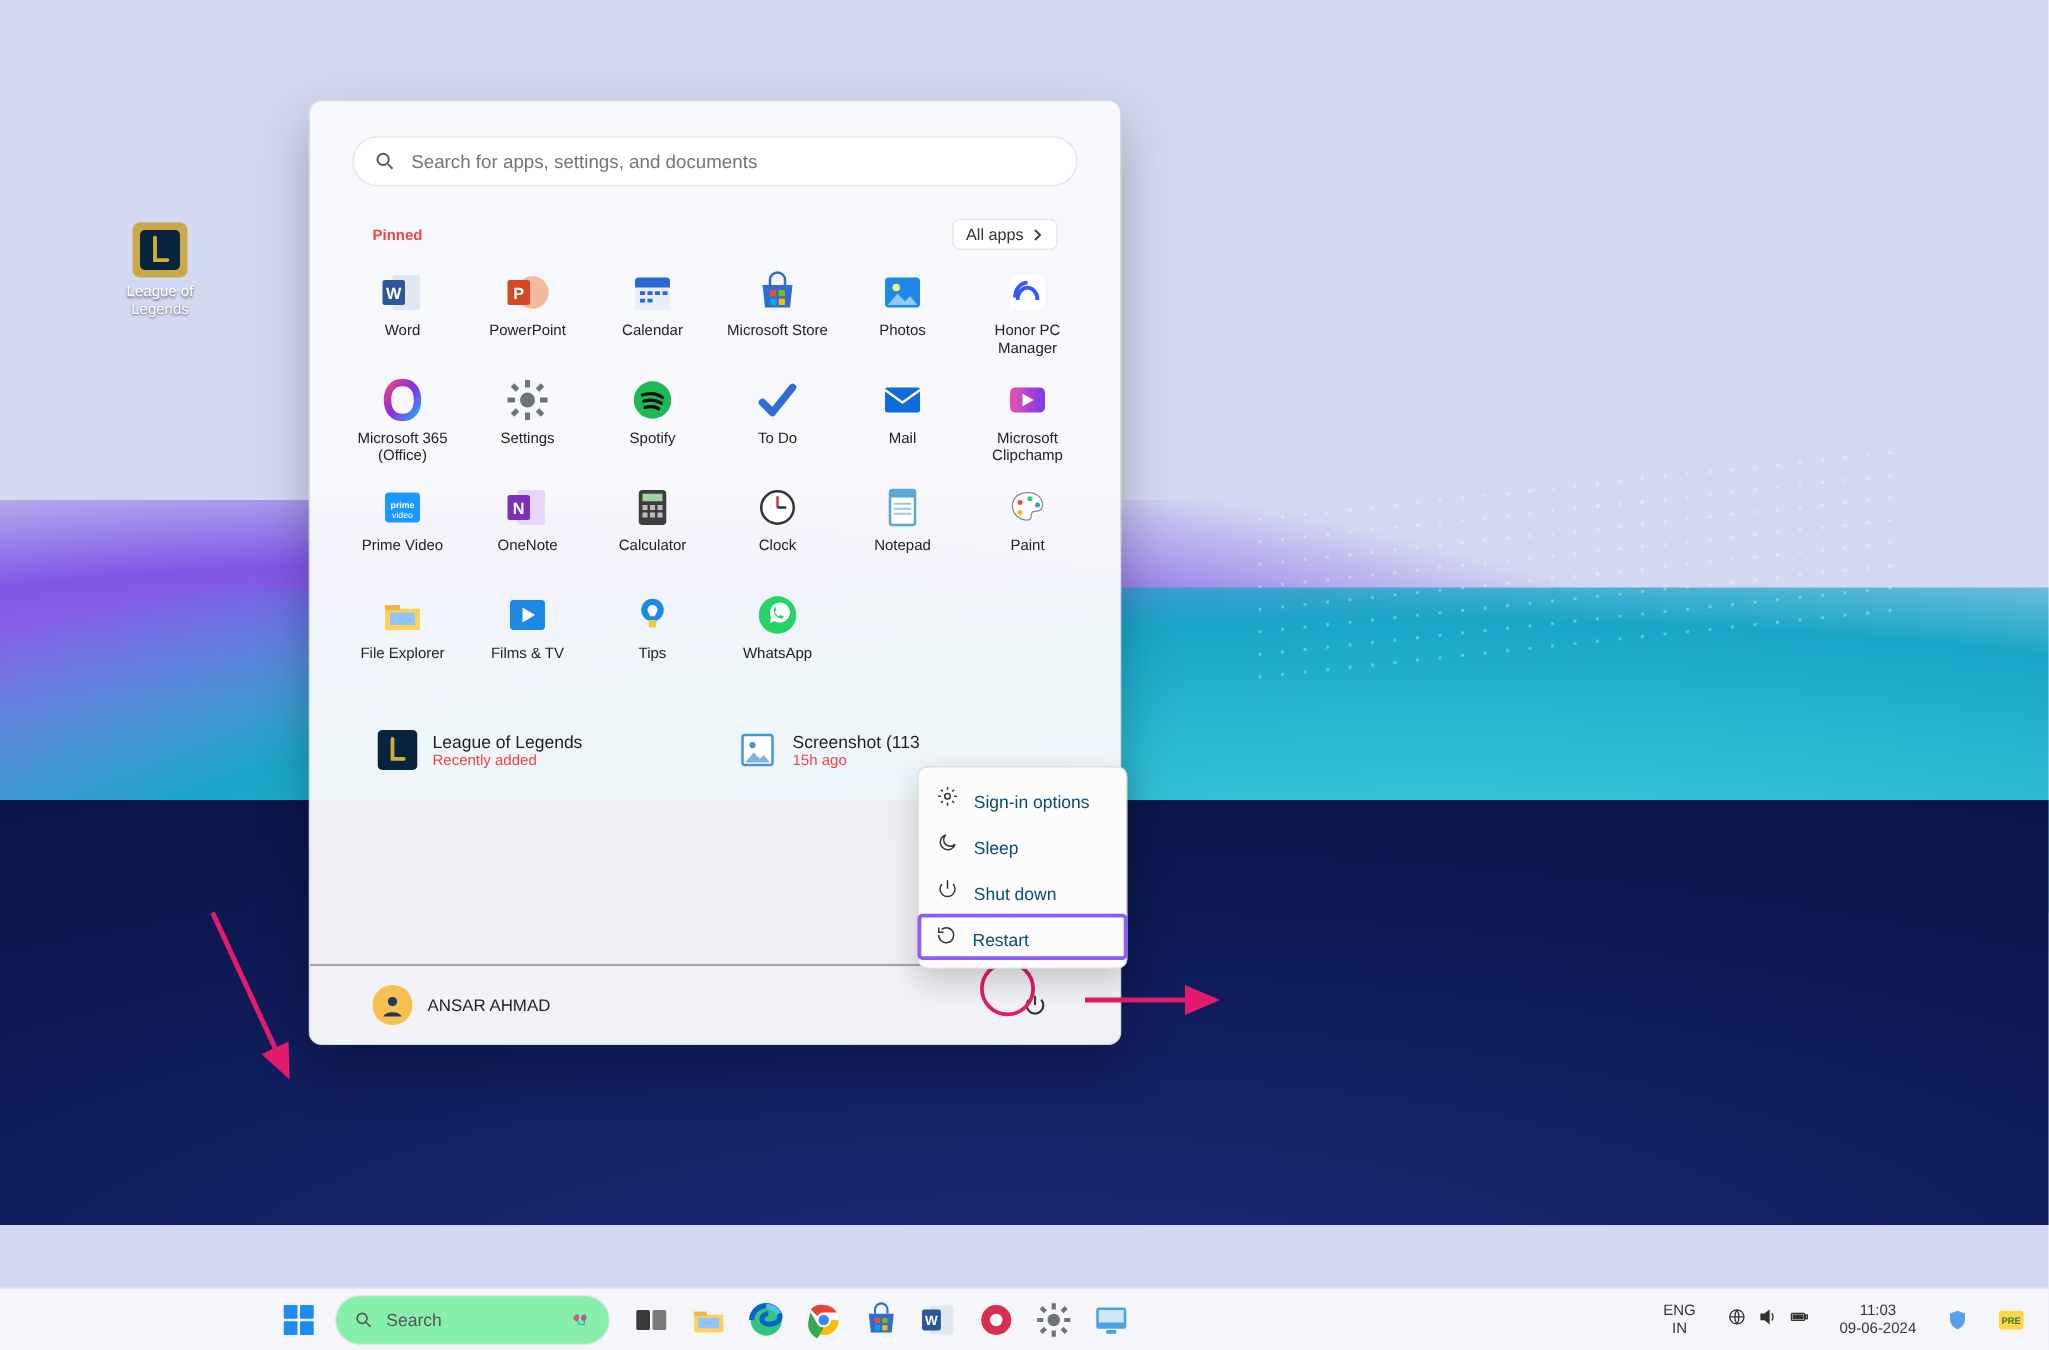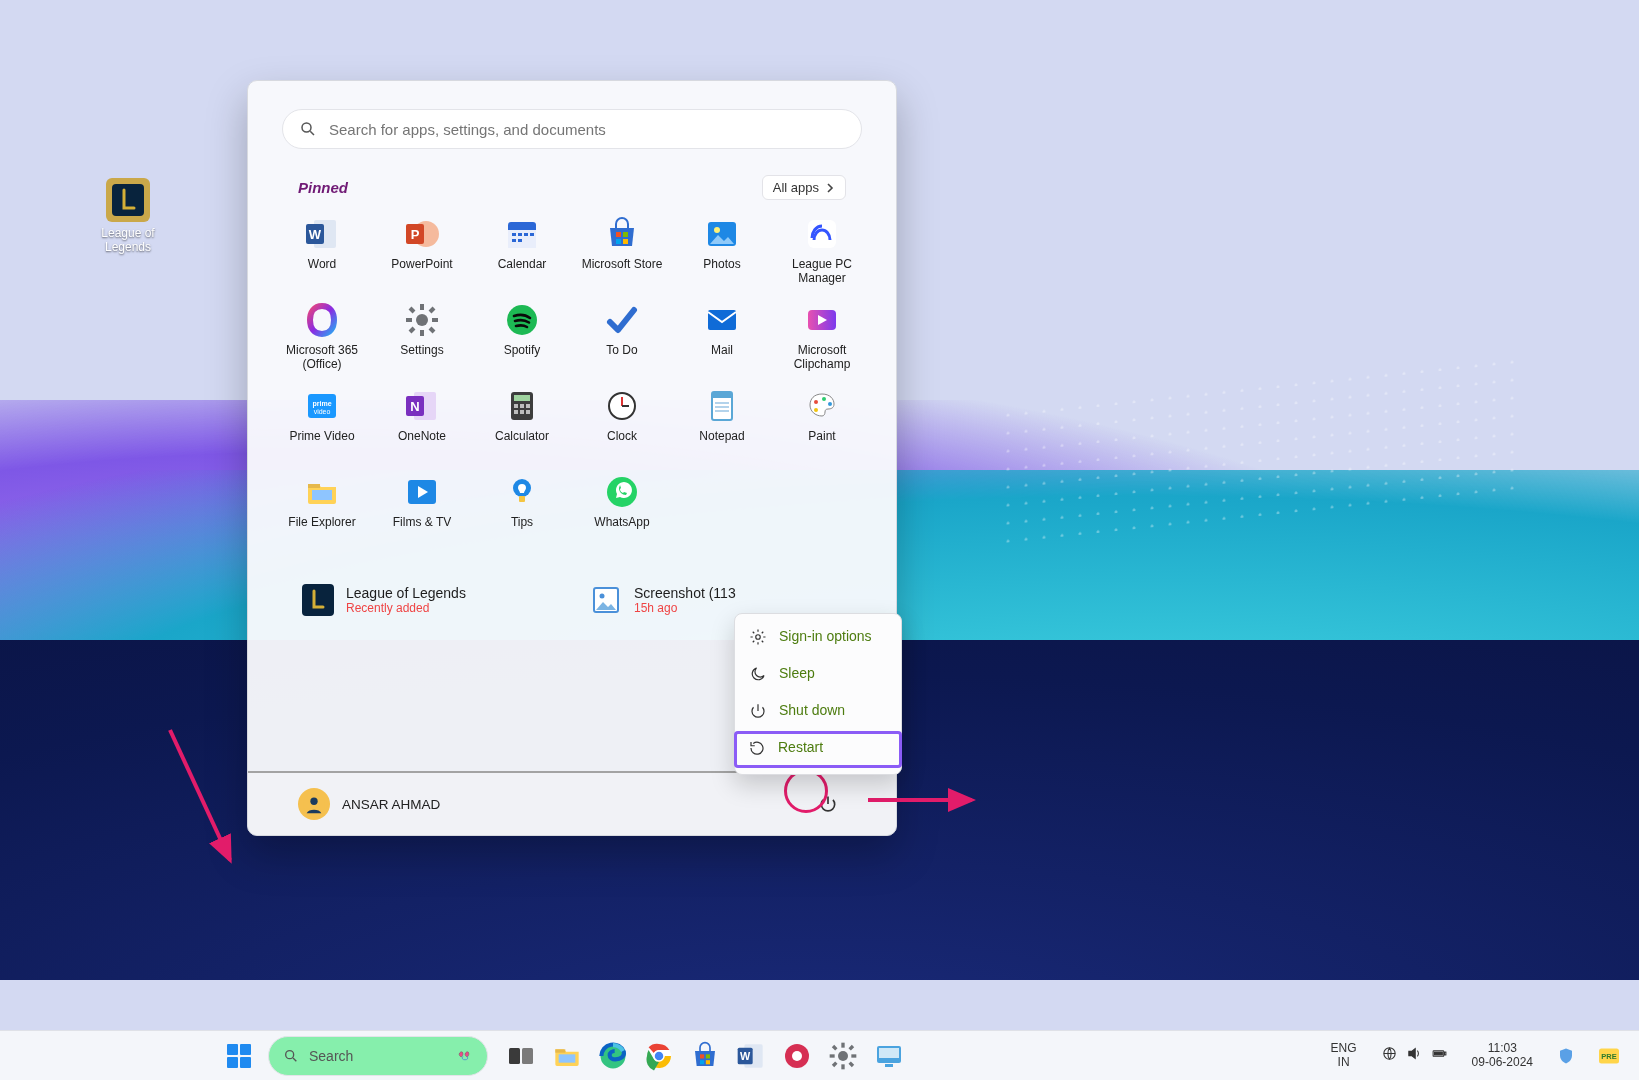--- a/index.html
+++ b/index.html
@@ -25,21 +25,21 @@
     box-shadow: 0 18px 40px rgba(0,0,0,.25);
     display:flex; flex-direction:column;
     overflow:visible;
   }
   .sm-search-wrap { padding:28px 34px 0; }
   .sm-search { display:flex; align-items:center; gap:12px; background:#fff; border:1px solid #e3e4e9;
                height:40px; border-radius:20px; padding:0 16px; }
   .sm-search svg{width:18px;height:18px; stroke:#555;}
   .sm-search input { border:none; outline:none; flex:1; font-size:15px; color:#14532d; background:transparent;}
   .sm-section-head{ display:flex; align-items:center; justify-content:space-between; padding:26px 50px 8px; }
-  .sm-section-head h3{ font-size:15px; font-weight:600; color:#701a75;font-style:italic;}
+  .sm-section-head h3{ font-size:12px; font-weight:600; color:#ef4444;}
   .chip-btn{ display:flex; align-items:center; gap:6px; background:#fff; border:1px solid #e3e3e8;
              border-radius:6px; padding:4px 10px; font-size:13px; color:#333; cursor:pointer;}
   .chip-btn svg{width:10px;height:10px; stroke:#444;}
   .pinned-grid{ padding:4px 24px 6px; display:grid; grid-template-columns: repeat(6, 1fr); }
   .pinned-item{ display:flex; flex-direction:column; align-items:center; justify-content:flex-start;
                 height:86px; width:100%; padding-top:4px; border-radius:6px; cursor:pointer;}
   .pinned-item .pi-label{ font-size:12px; color:#222; text-align:center; line-height:1.15; padding:0 4px; }
   .pi-icon{ width:36px; height:36px; margin-bottom:6px; border-radius:6px; display:flex;align-items:center;justify-content:center;}
   .rec-wrap{ padding: 6px 50px 0; }
   .rec-list{ display:grid; grid-template-columns:1fr 1fr; gap:8px 28px; margin-top:10px;}
@@ -54,21 +54,21 @@
   .avatar{ width:32px;height:32px;border-radius:50%; background:#f5c04f; display:flex;align-items:center;justify-content:center; overflow:hidden;}
   .avatar svg{width:22px;height:22px;}
   .username{ font-size:13.5px; color:#222; }
   .power-btn{ width:36px;height:36px;border-radius:50%; display:flex;align-items:center;justify-content:center; cursor:pointer;}
   .power-btn svg{width:20px;height:20px; stroke:#333;}
   .power-ring{ position:absolute; width:44px;height:44px;border:3px solid #e21c6a;border-radius:50%; right:68px; bottom:22px; pointer-events:none;}
   .power-flyout{
     position:absolute; right:-6px; bottom:60px; width:168px; background:#fcfcfd; border:1px solid #dcdde1;
     border-radius:8px; box-shadow:0 10px 24px rgba(0,0,0,.18); padding:6px 0; z-index:20;
   }
-  .pf-item{ display:flex; align-items:flex-start; gap:12px; padding:8px 14px; font-size:14px; color:#4d7c0f; cursor:pointer;}
+  .pf-item{ display:flex; align-items:flex-end; gap:12px; padding:8px 14px; font-size:14px; color:#0c4a6e; cursor:pointer;}
   .pf-item svg{width:18px;height:18px;stroke:#333;fill:none;stroke-width:1.6;}
   .pf-highlight{ border:3px solid #8b5cf6; border-radius:4px; margin:0 -1px; padding:5px 11px;}
   
   .arrow{ position:absolute; pointer-events:none; }
   .arrow svg{ overflow:visible;}
   
   .taskbar{ position:absolute; left:0; right:0; bottom:0; height:50px; background:#f4f6fa;
             border-top:1px solid #dfe1e7; display:flex; align-items:center; padding:0 10px 0 210px;}
   @media (min-width:0){} 
   .tb-left{ position:absolute; left:218px; display:flex; align-items:center; gap:8px;}
@@ -191,21 +191,21 @@
     <div class="pi-label clip">Photos</div>
         </div>
         <div class="pinned-item">
           <div class="pi-icon">
             <svg viewBox="0 0 36 36">
               <rect x="4" y="4" width="28" height="28" rx="6" fill="#fff"></rect>
               <path d="M10 24c0-6 4-10 8-10s8 4 8 10" fill="none" stroke="#3455ff" stroke-width="3"></path>
               <path d="M18 10c-6 0-10 6-10 12" stroke="#3455ff" stroke-width="3" fill="none"></path>
             </svg>
           </div>
-    <div class="pi-label clip">League PC Manager</div>
+    <div class="pi-label clip">Honor PC Manager</div>
         </div>
         <div class="pinned-item">
           <div class="pi-icon">
             <svg viewBox="0 0 36 36">
               <path d="M18 4c8 0 12 6 12 14s-4 14-12 14S6 26 6 18 10 4 18 4z" fill="none" stroke="url(#g1)" stroke-width="6"></path>
               <defs>
                 <linearGradient id="g1" x1="0" x2="1" y1="0" y2="1">
                   <stop offset="0" stop-color="#e8467c"></stop>
                   <stop offset=".5" stop-color="#8a2be2"></stop>
                   <stop offset="1" stop-color="#2aa8f2"></stop>

